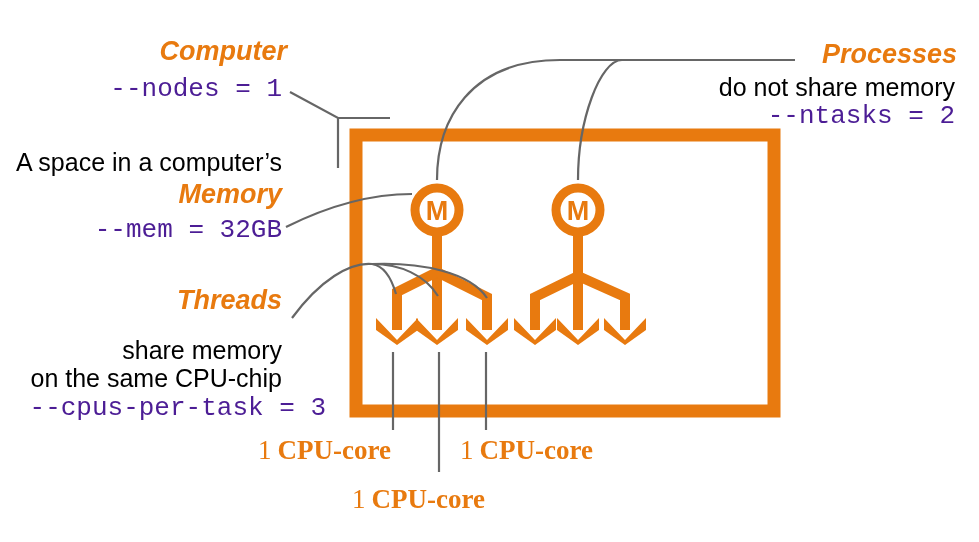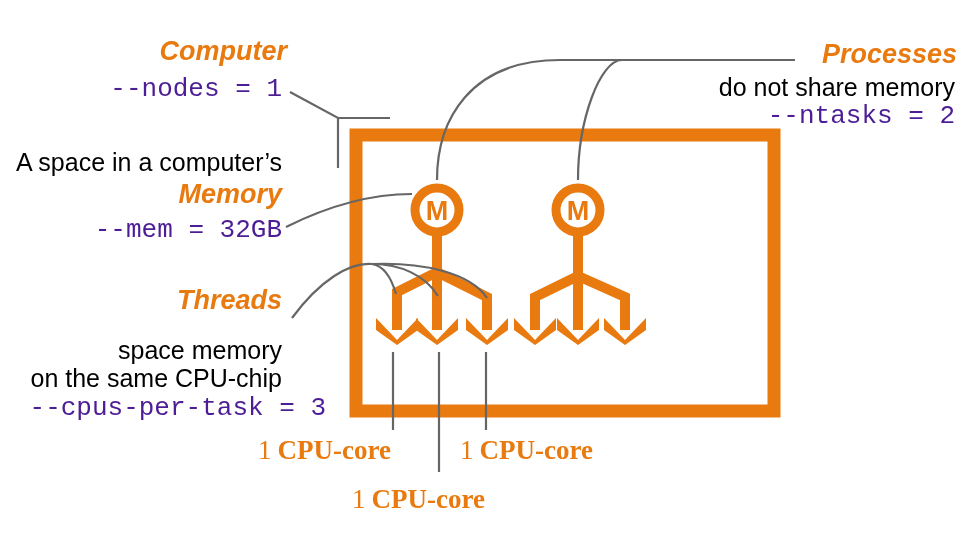--- a/index.html
+++ b/index.html
@@ -85,21 +85,21 @@
 
   <div class="lbl sub right" style="right:697px; top:150px;">A space in a computer’s</div>
   <div class="lbl title right" style="right:697px; top:181px;">Memory</div>
   <div class="lbl code right" style="right:697px; top:217px;margin-left:44px;">--mem = 32GB</div>
 
   <div class="lbl title right" style="right:22px; top:41px;">Processes</div>
   <div class="lbl sub right" style="right:24px; top:75px;">do not share memory</div>
   <div class="lbl code right" style="right:24px; top:103px;">--ntasks = 2</div>
 
   <div class="lbl title right" style="right:697px; top:287px;">Threads</div>
-  <div class="lbl sub right" style="right:697px; top:338px;">space memory</div>
+  <div class="lbl sub right" style="right:697px; top:338px;">share memory</div>
   <div class="lbl sub right" style="right:697px; top:366px;text-align:center;">on the same CPU-chip</div>
   <div class="lbl code right" style="right:653px; top:395px;">--cpus-per-task = 3</div>
 
   <div class="lbl core" style="left:258px; top:437px;">
     <span class="num">1</span><b>CPU-core</b>
   </div>
   <div class="lbl core" style="left:352px; top:486px;">
     <span class="num">1</span><b>CPU-core</b>
   </div>
   <div class="lbl core" style="left:460px; top:437px;">

